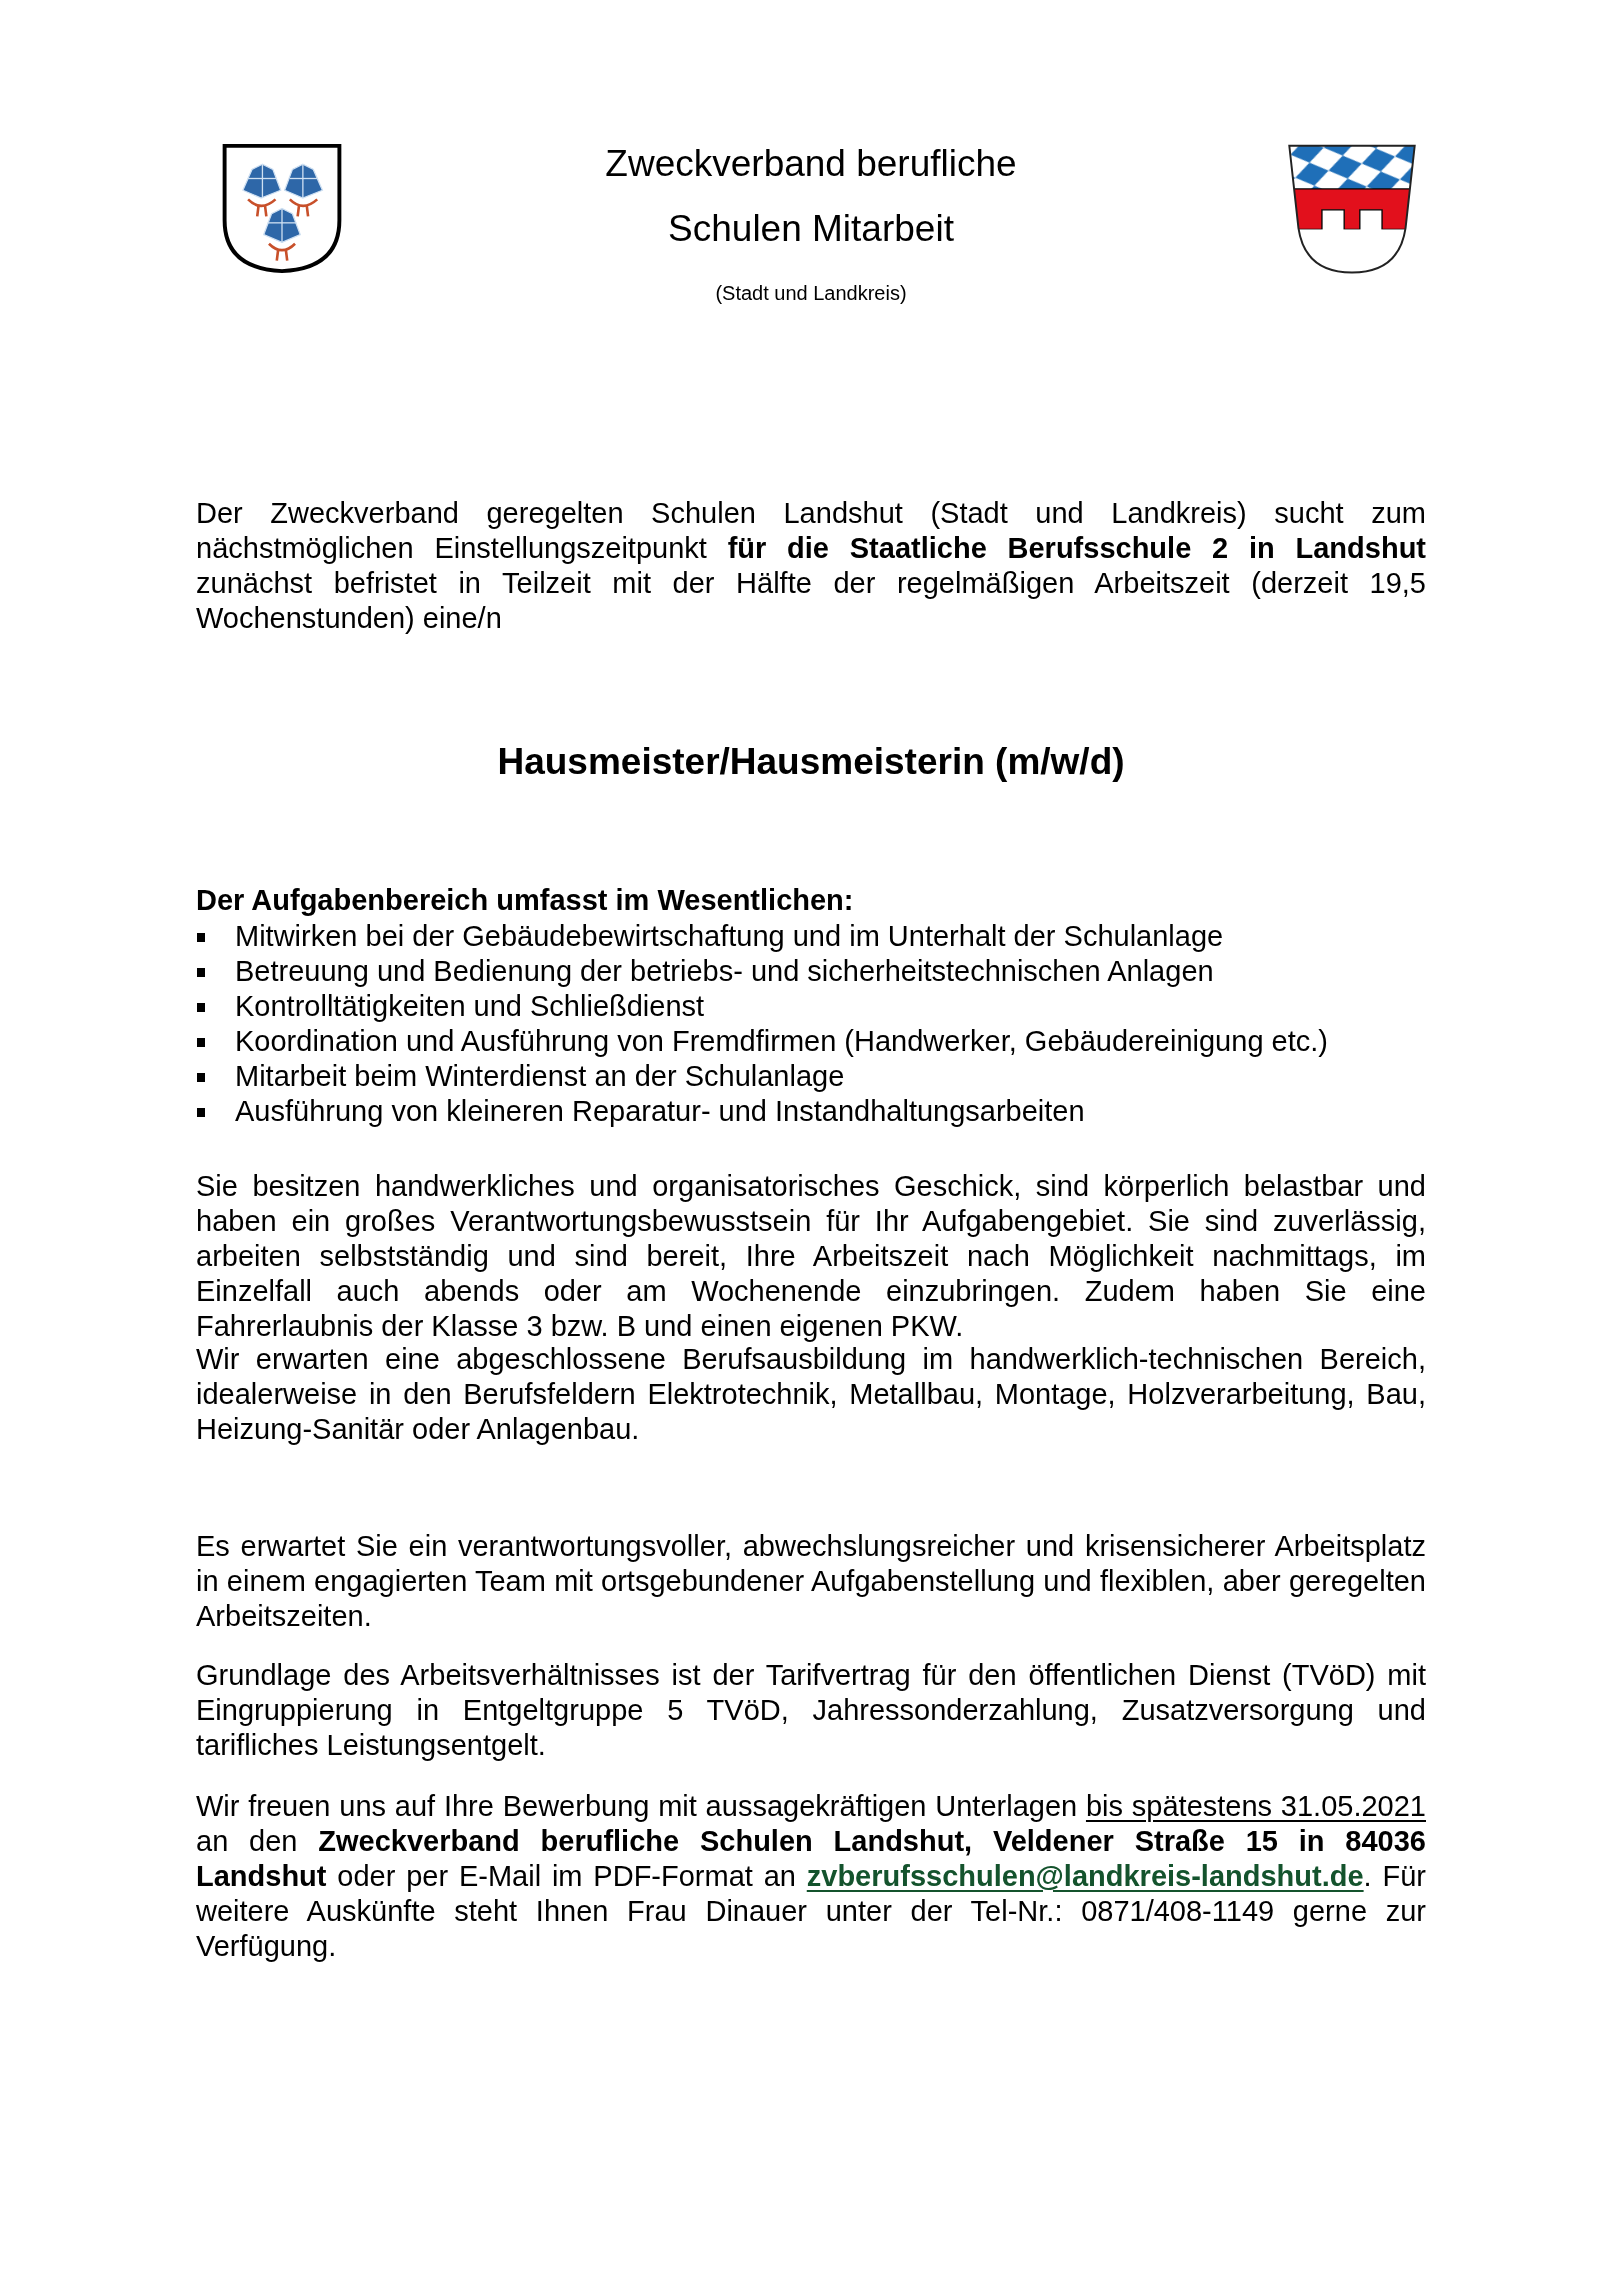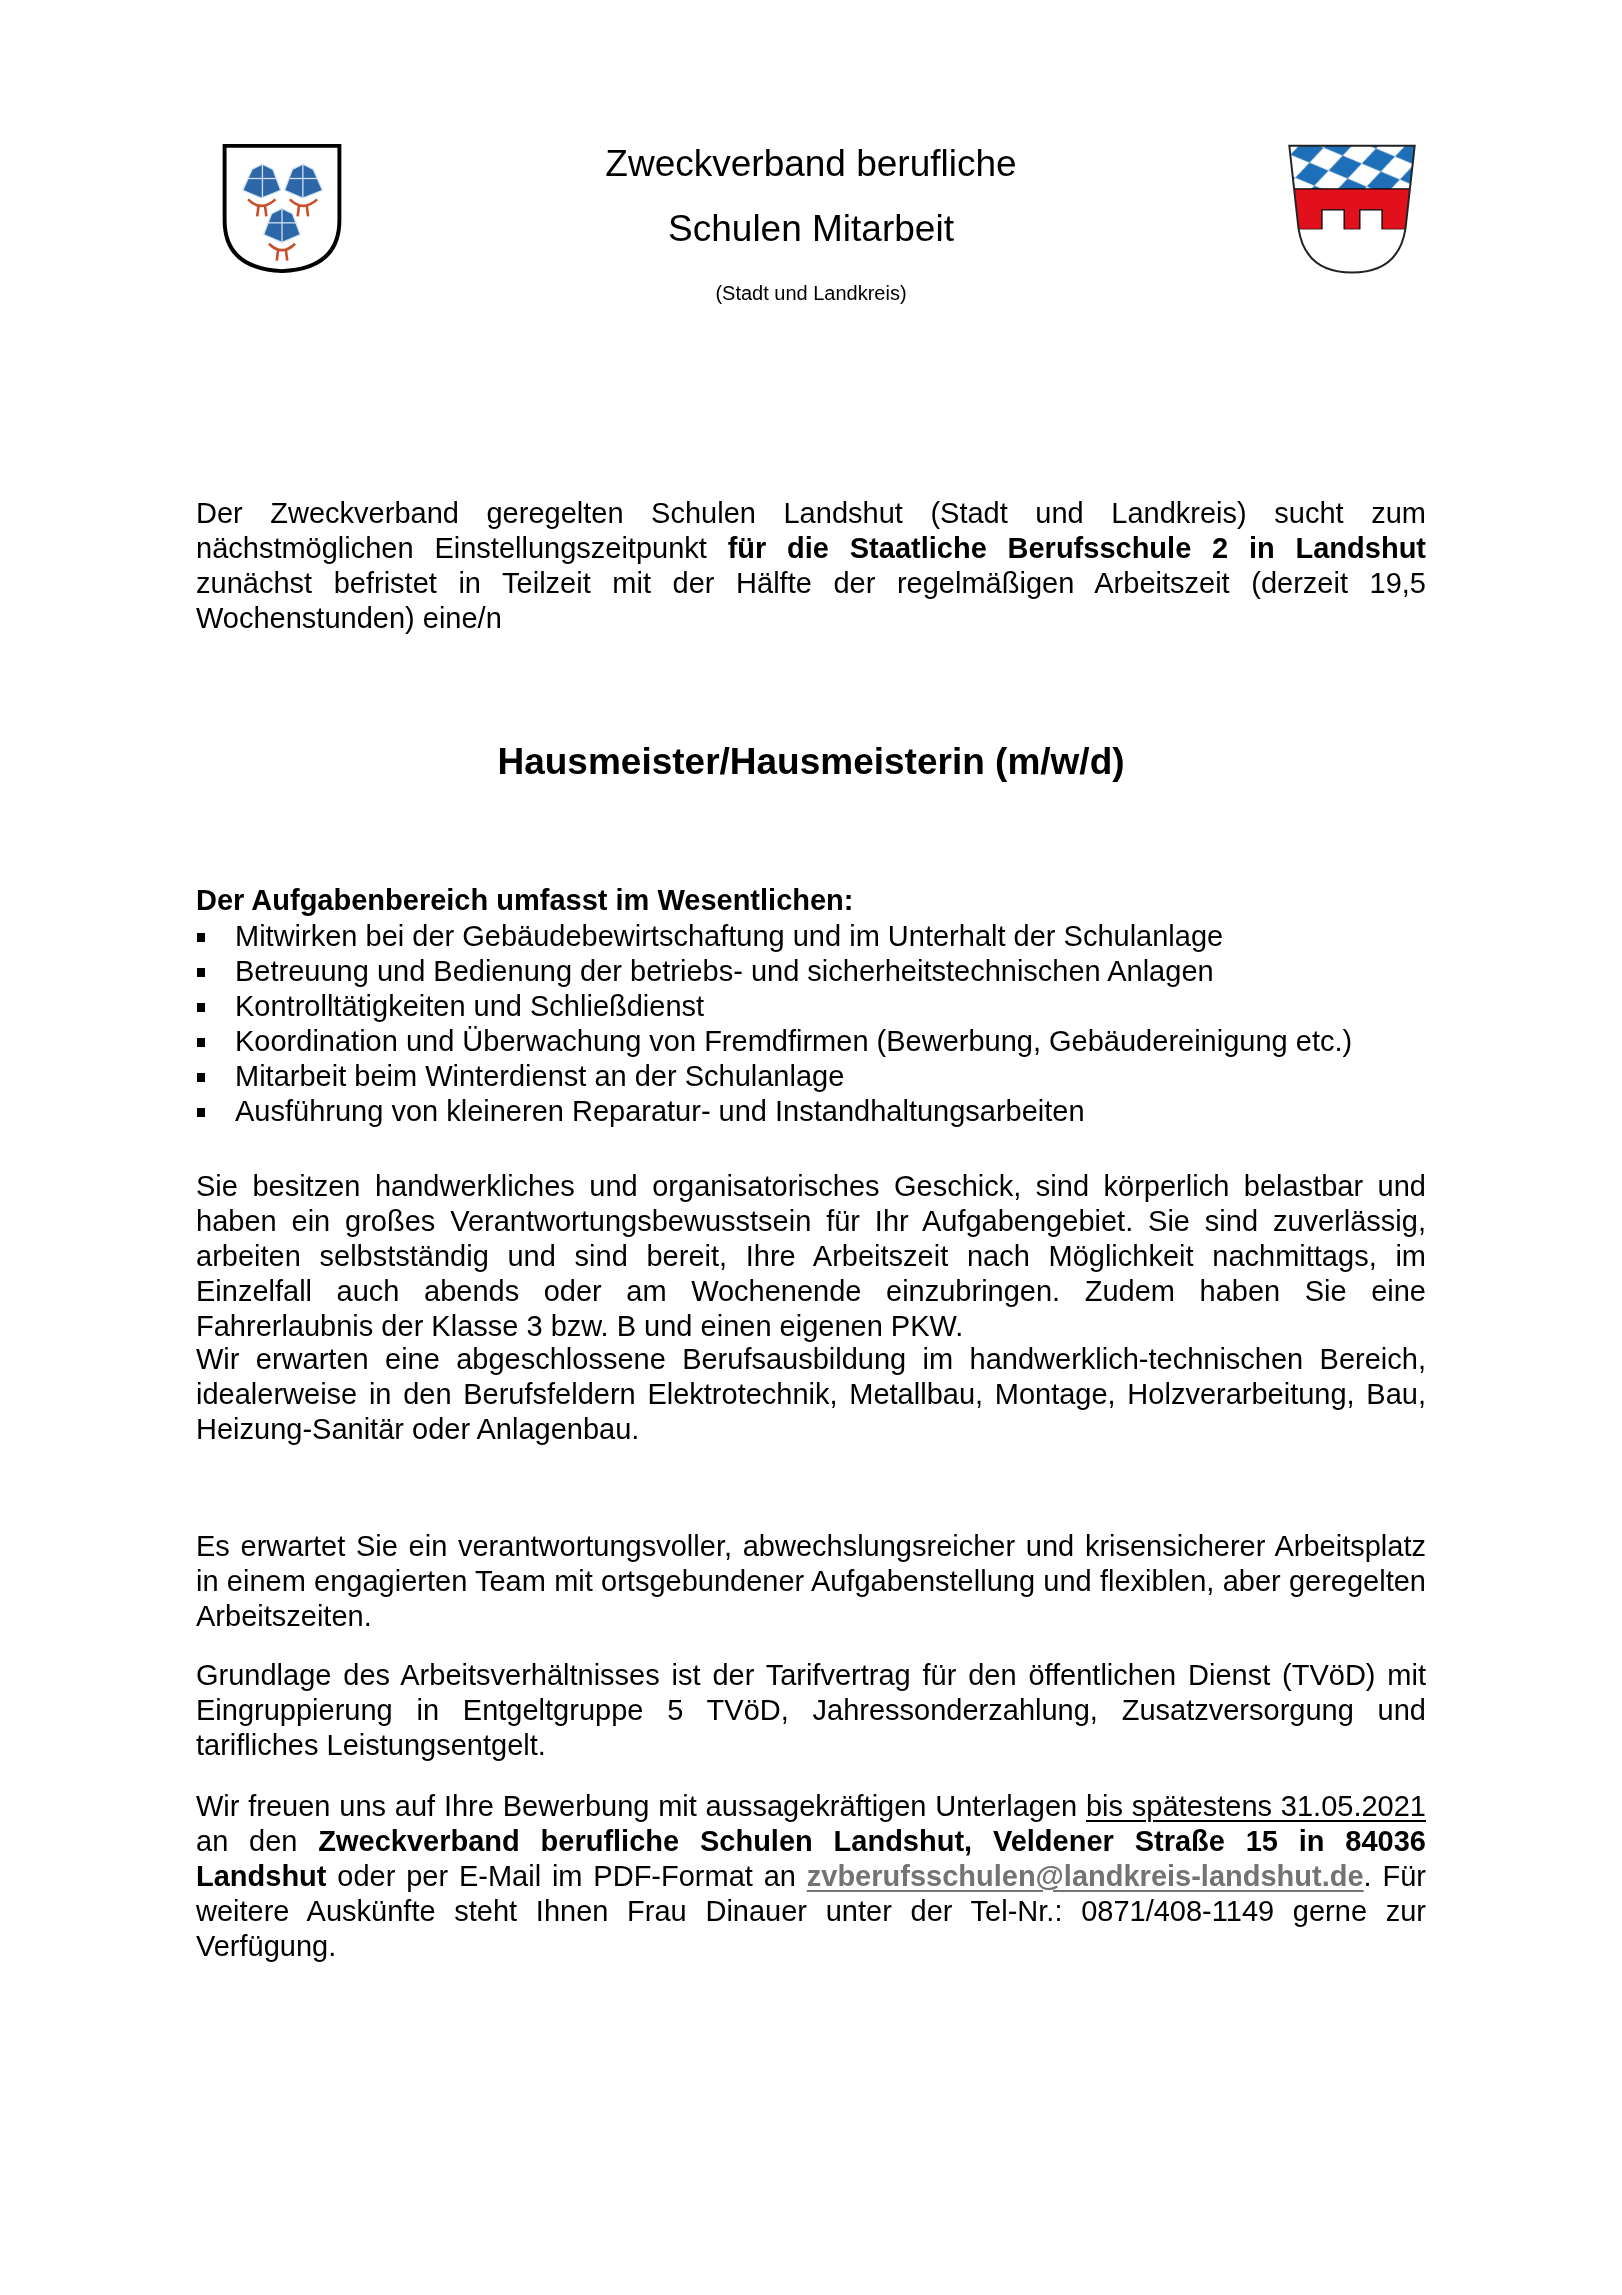--- a/index.html
+++ b/index.html
@@ -27,21 +27,21 @@
   .tasks li { position: relative; padding-left: 39px; }
   .tasks li .bullet { position: absolute; left: 1.3px; top: 13.7px; width: 7.9px; height: 9.2px; background: #000; }
 
   .p-profile { top: 1169px; }
   .p-expect { top: 1342px; }
   .p-offer { top: 1529px; }
   .p-tariff { top: 1658px; }
   .p-apply { top: 1789px; }
 
   .u { text-decoration: underline; text-underline-offset: 3.9px; text-decoration-thickness: 2px; }
-  a.mail { color: #737373; font-weight: bold; text-decoration: underline; text-underline-offset: 3.9px; text-decoration-thickness: 2px; }
+  a.mail { color: #14532d; font-weight: bold; text-decoration: underline; text-underline-offset: 3.9px; text-decoration-thickness: 2px; }
 </style>
 </head>
 <body>
 
 <div class="page">
 
   <svg class="crest crest-left" viewBox="0 0 184 200">
     <path d="M4 4 H180 V118 Q180 192 92 196 Q4 192 4 118 Z" fill="#ffffff" stroke="#000" stroke-width="6"></path>
     <g fill="#2e67a8" stroke="#cfe0f2" stroke-width="2">
       <path d="M32 72 L46 40 L62 32 L78 40 L90 72 L60 84 Z"></path>
@@ -90,21 +90,21 @@
 
   <div class="block justify intro"><span>Der Zweckverband geregelten Schulen Landshut (Stadt und Landkreis) sucht zum nächstmöglichen Einstellungszeitpunkt </span><b>für die Staatliche Berufsschule 2 in Landshut</b><span> zunächst befristet in Teilzeit mit der Hälfte der regelmäßigen Arbeitszeit (derzeit 19,5 Wochenstunden) eine/n</span></div>
 
   <div class="jobtitle">Hausmeister/Hausmeisterin (m/w/d)</div>
 
   <div class="block tasks-heading">Der Aufgabenbereich umfasst im Wesentlichen:</div>
   <ul class="tasks">
     <li><span class="bullet"></span><span>Mitwirken bei der Gebäudebewirtschaftung und im Unterhalt der Schulanlage</span></li>
     <li><span class="bullet"></span><span>Betreuung und Bedienung der betriebs- und sicherheitstechnischen Anlagen</span></li>
     <li><span class="bullet"></span><span>Kontrolltätigkeiten und Schließdienst</span></li>
-    <li><span class="bullet"></span><span>Koordination und Überwachung von Fremdfirmen (Bewerbung, Gebäudereinigung etc.)</span></li>
+    <li><span class="bullet"></span><span>Koordination und Ausführung von Fremdfirmen (Handwerker, Gebäudereinigung etc.)</span></li>
     <li><span class="bullet"></span><span>Mitarbeit beim Winterdienst an der Schulanlage</span></li>
     <li><span class="bullet"></span><span>Ausführung von kleineren Reparatur- und Instandhaltungsarbeiten</span></li>
   </ul>
 
   <div class="block justify p-profile">Sie besitzen handwerkliches und organisatorisches Geschick, sind körperlich belastbar und haben ein großes Verantwortungsbewusstsein für Ihr Aufgabengebiet. Sie sind zuverlässig, arbeiten selbstständig und sind bereit, Ihre Arbeitszeit nach Möglichkeit nachmittags, im Einzelfall auch abends oder am Wochenende einzubringen. Zudem haben Sie eine Fahrerlaubnis der Klasse 3 bzw. B und einen eigenen PKW.</div>
   <div class="block justify p-expect">Wir erwarten eine abgeschlossene Berufsausbildung im handwerklich-technischen Bereich, idealerweise in den Berufsfeldern Elektrotechnik, Metallbau, Montage, Holzverarbeitung, Bau, Heizung-Sanitär oder Anlagenbau.</div>
   <div class="block justify p-offer">Es erwartet Sie ein verantwortungsvoller, abwechslungsreicher und krisensicherer Arbeitsplatz in einem engagierten Team mit ortsgebundener Aufgabenstellung und flexiblen, aber geregelten Arbeitszeiten.</div>
   <div class="block justify p-tariff">Grundlage des Arbeitsverhältnisses ist der Tarifvertrag für den öffentlichen Dienst (TVöD) mit Eingruppierung in Entgeltgruppe 5 TVöD, Jahressonderzahlung, Zusatzversorgung und tarifliches Leistungsentgelt.</div>
 
   <div class="block justify p-apply"><span>Wir freuen uns auf Ihre Bewerbung mit aussagekräftigen Unterlagen </span><span class="u">bis spätestens 31.05.2021</span><span> an den </span><b>Zweckverband berufliche Schulen Landshut, Veldener Straße 15 in 84036 Landshut</b><span> oder per E-Mail im PDF-Format an </span><a class="mail" title="zvberufsschulen@landkreis-landshut.de">zvberufsschulen@landkreis-landshut.de</a><span>. Für weitere Auskünfte steht Ihnen Frau Dinauer unter der Tel-Nr.: 0871/408-1149 gerne zur Verfügung.</span></div>

